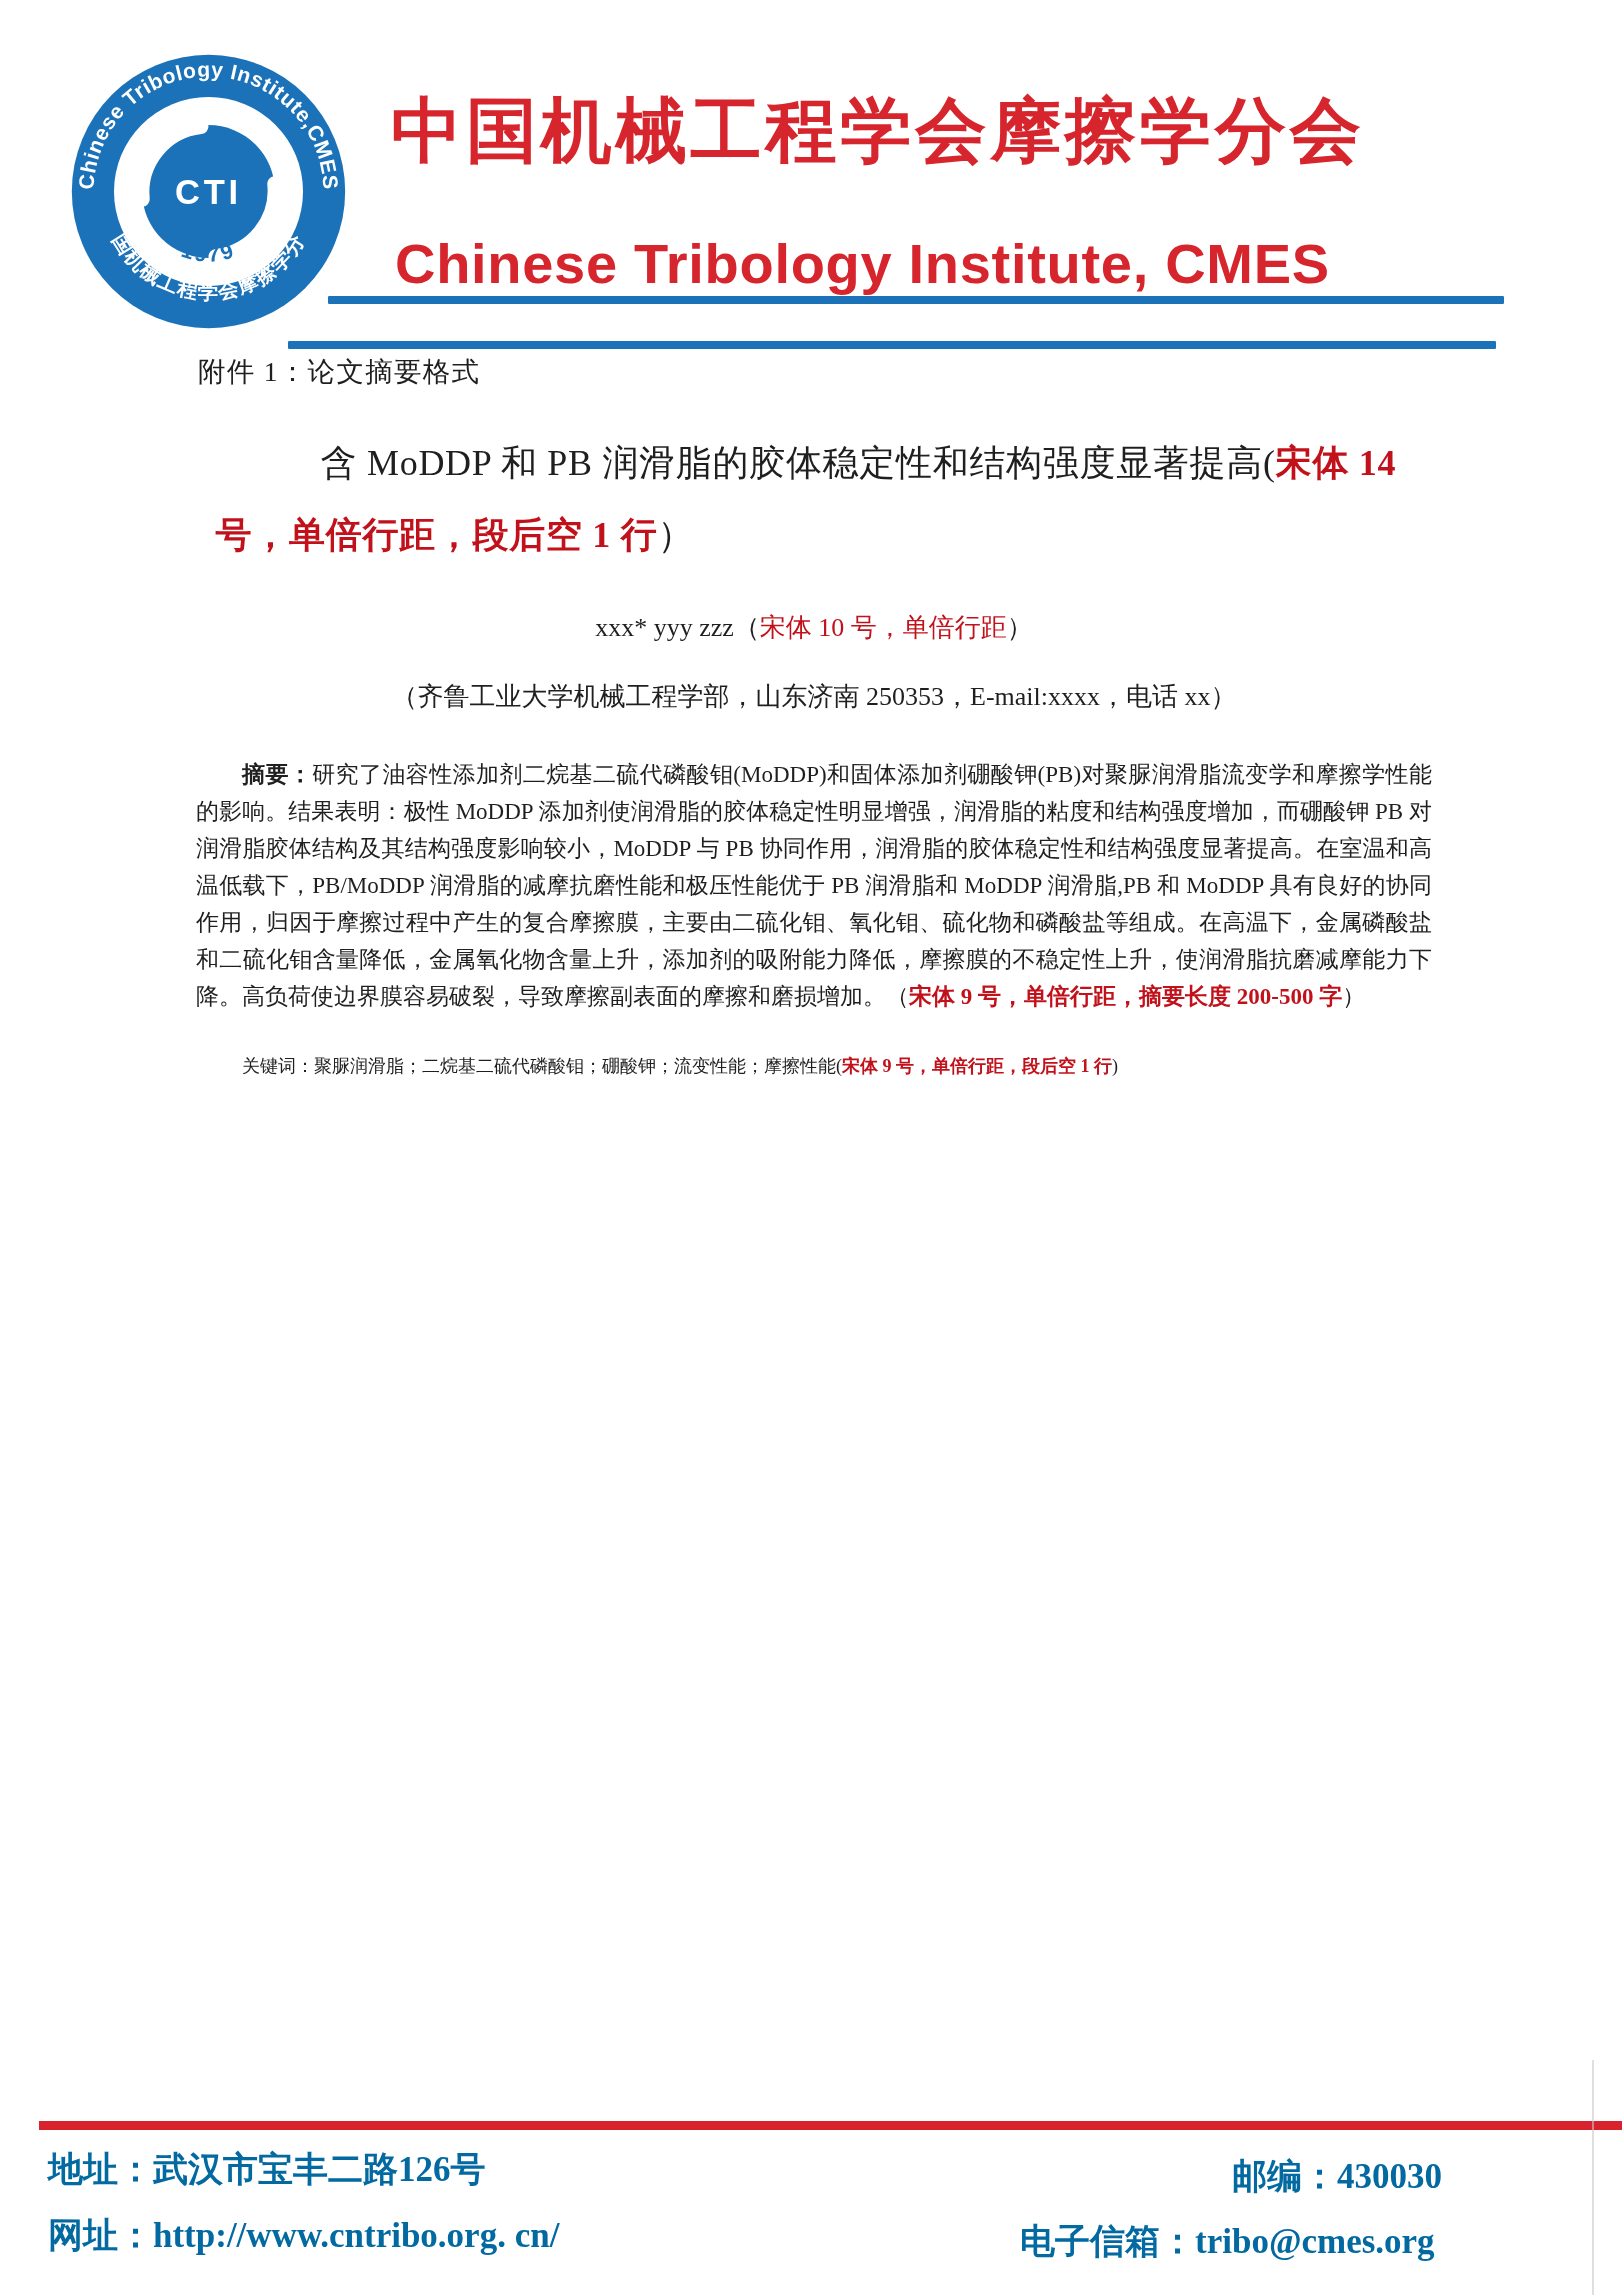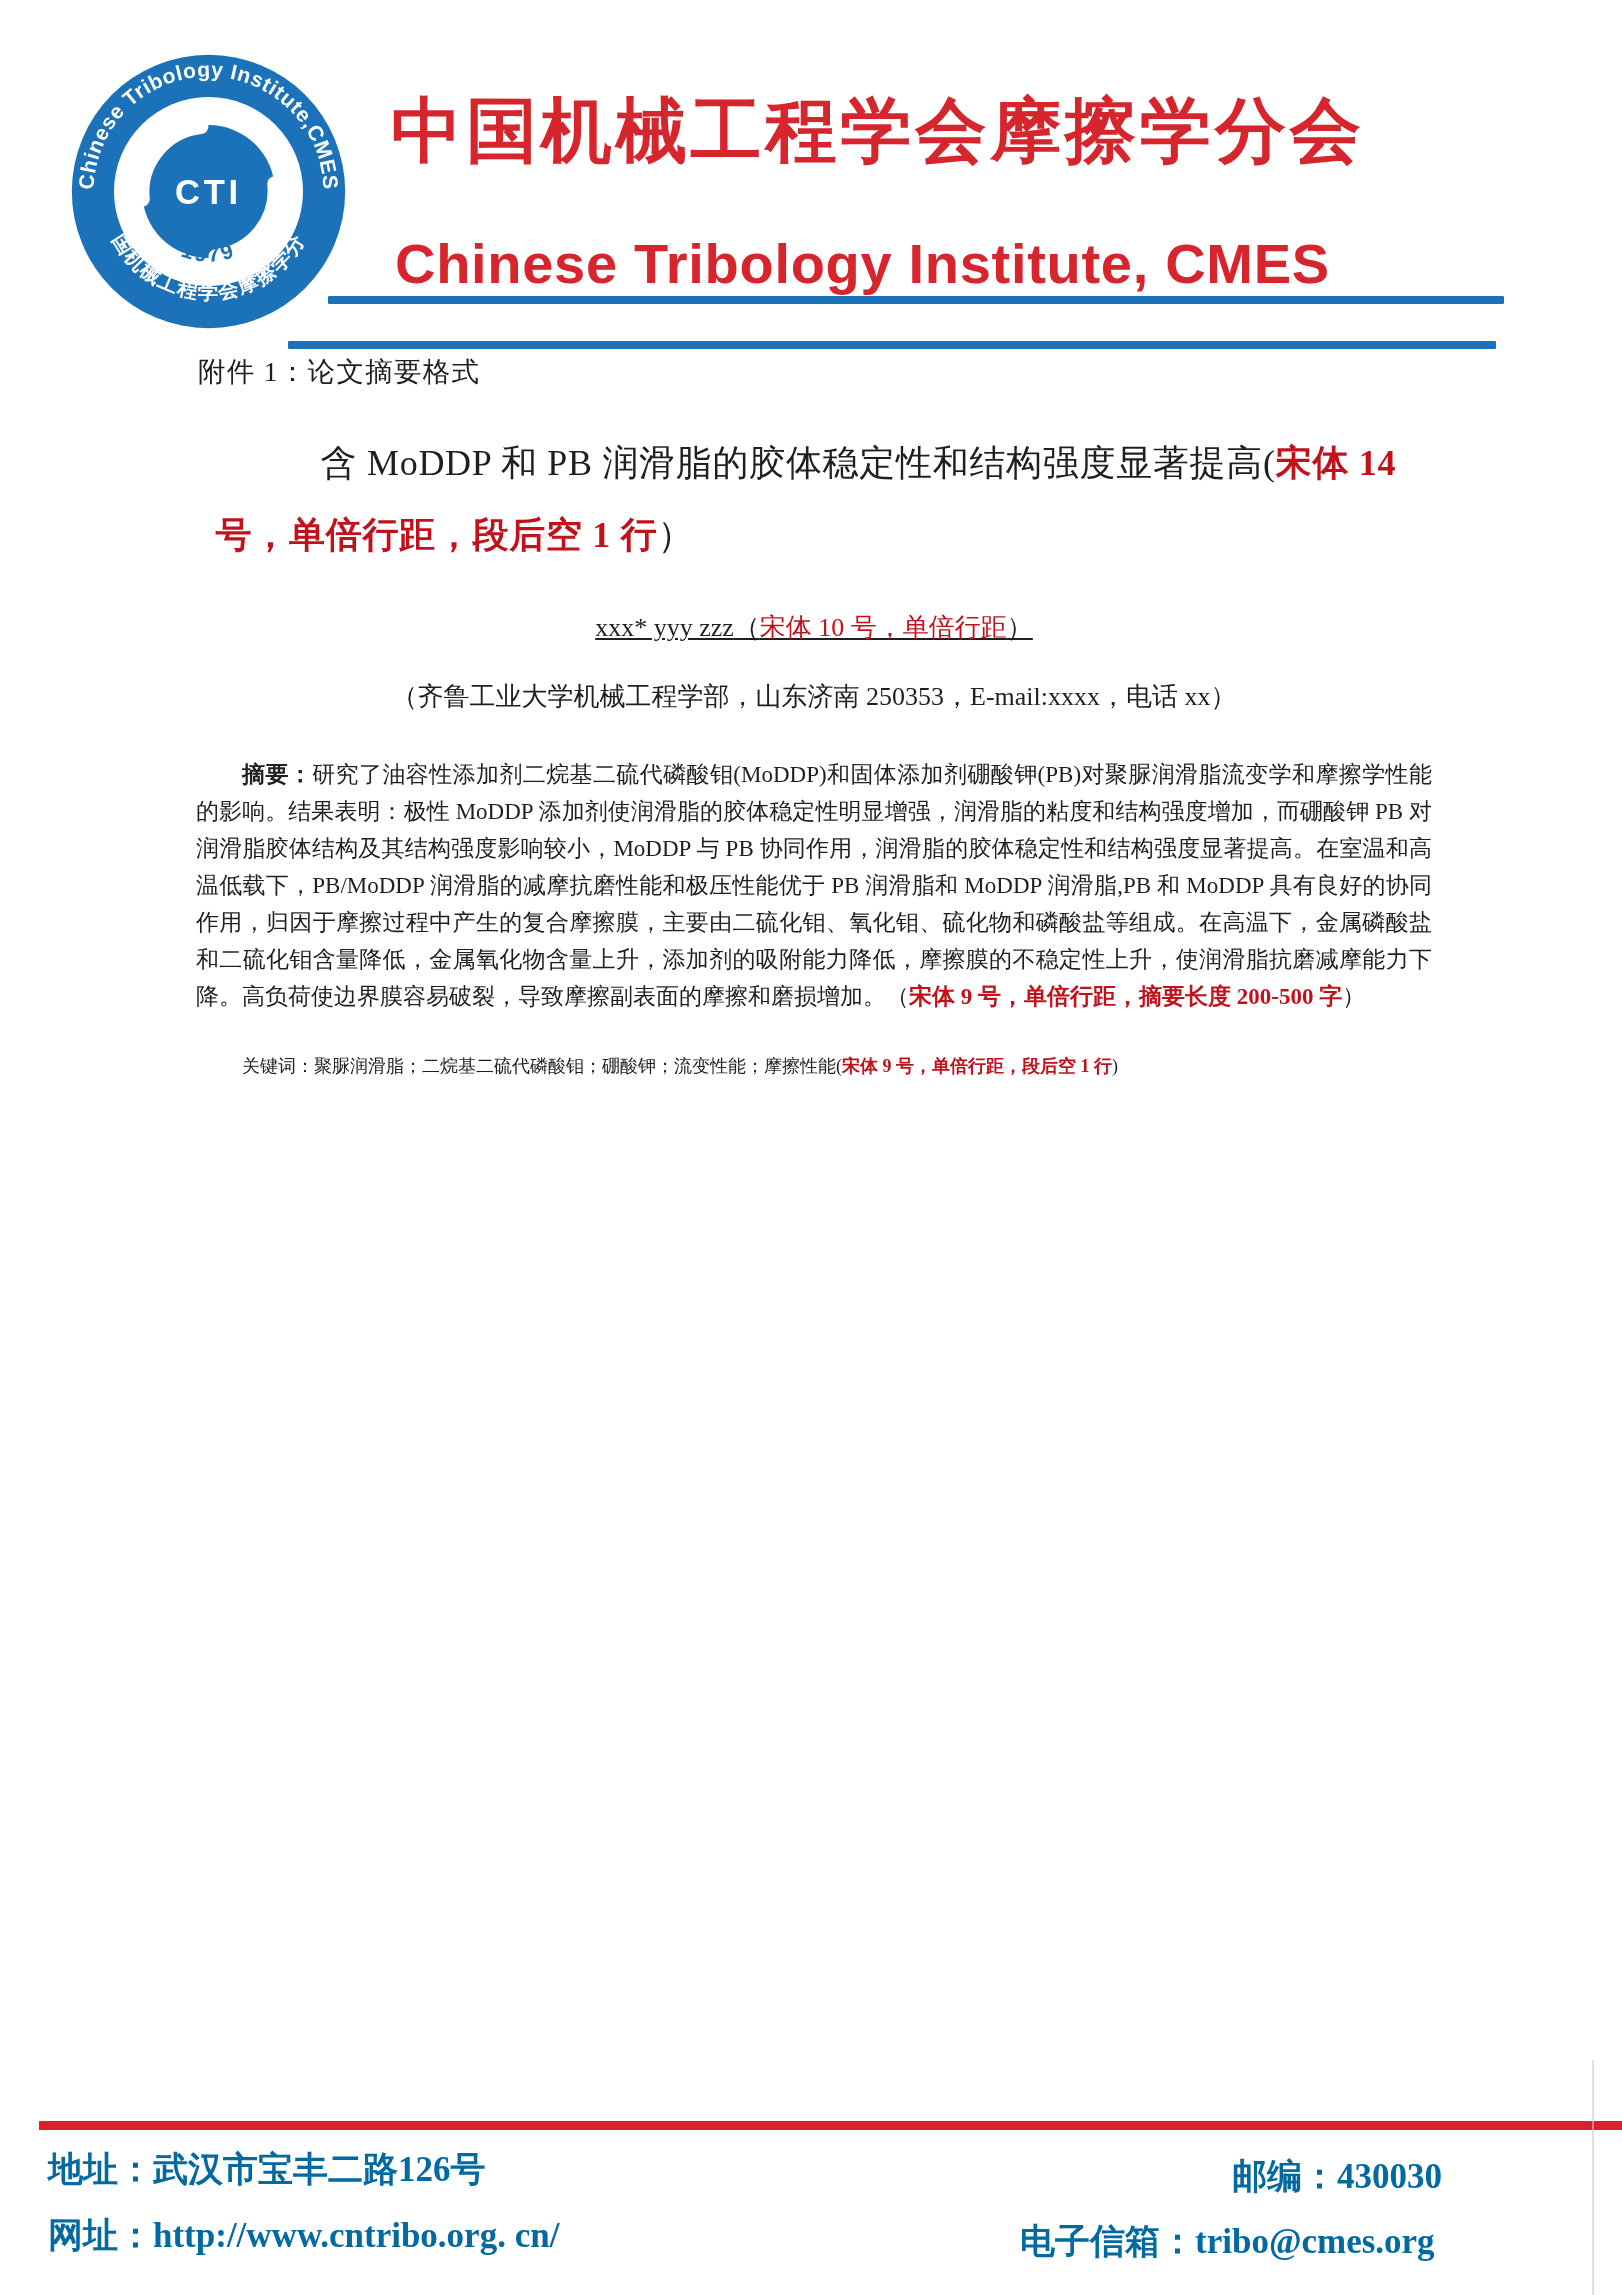--- a/index.html
+++ b/index.html
@@ -40,21 +40,21 @@
   .attachment { font-size:27.5px; line-height:1.35; margin-left:2px; letter-spacing:1.3px; }
 
   .paper-title {
     margin:37px 0 0 19.6px; font-weight:400;
     font-size:36px; line-height:2.0; letter-spacing:0.7px;
     text-indent:105px;
   }
   .paper-title .red { font-weight:600; }
 
   .center { text-align:center; }
-  .authors   { margin-top:39px; font-size:26px; line-height:1.4;text-decoration:underline; }
+  .authors   { margin-top:39px; font-size:26px; line-height:1.4; }
   .affil     { margin-top:32px; font-size:26px; line-height:1.4; }
   .fmt-note  { margin-top:27.5px; font-size:26px; line-height:1.4; }
 
   .abstract {
     margin-top:41px; font-size:23px; line-height:37px;
     text-align:justify; text-indent:46px;
   }
   .abstract .label { font-weight:700; }
   .abstract .red, .keywords .red { font-weight:600; }
 

